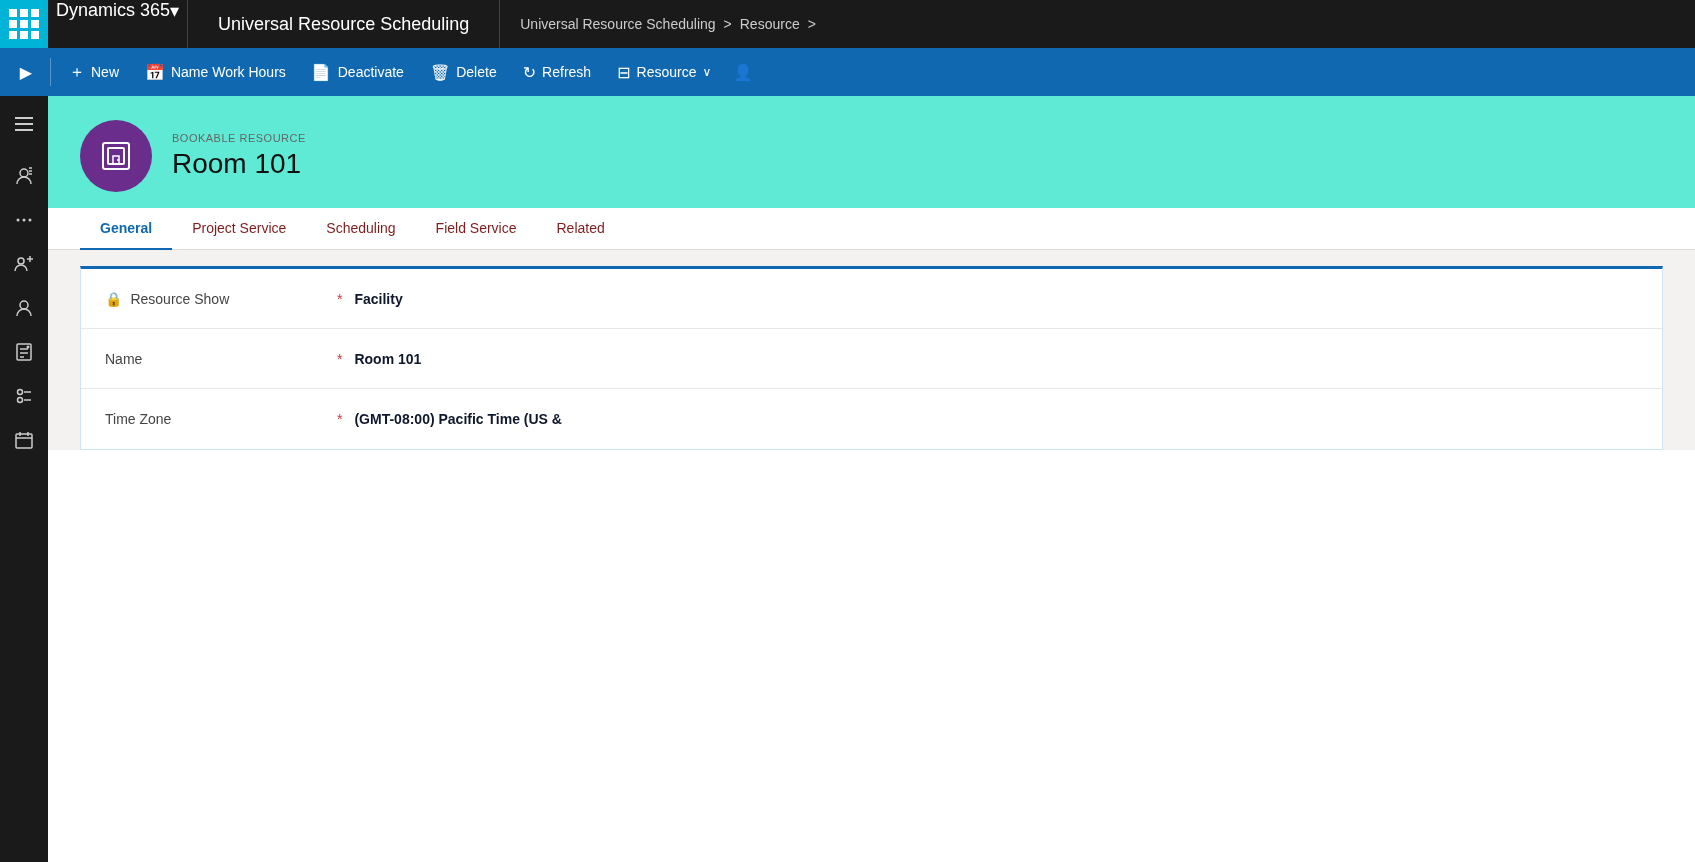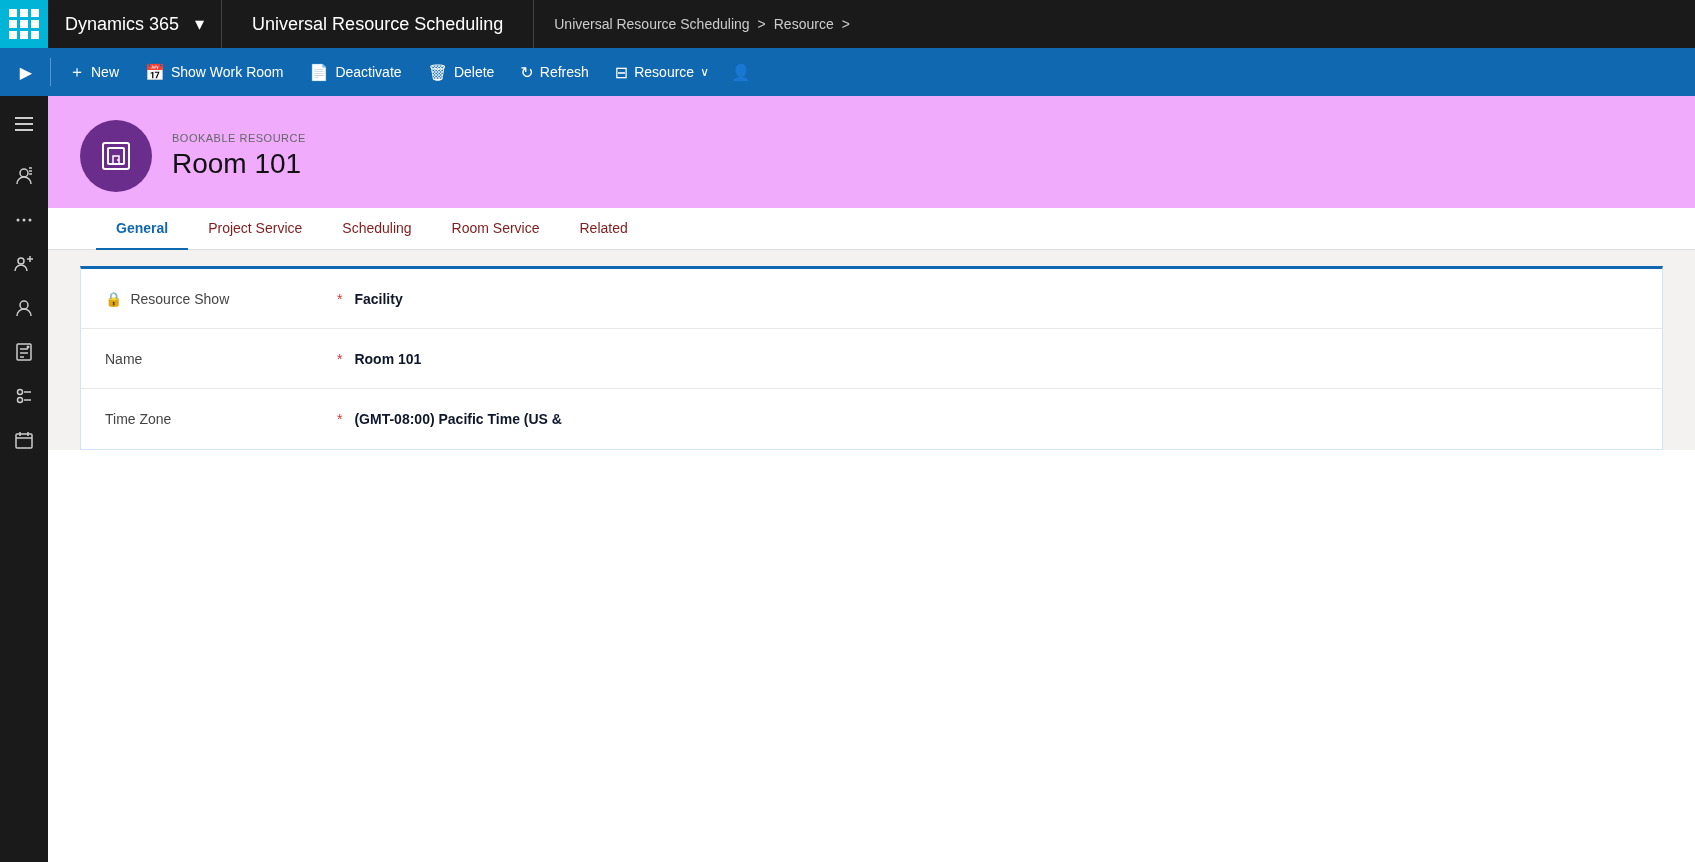--- a/index.html
+++ b/index.html
@@ -26,27 +26,27 @@
       gap: 3px;
     }
     .apps-grid span {
       display: block;
       width: 8px;
       height: 8px;
       background: white;
     }
     .top-nav-dynamics {
       display: flex;
-      align-items: center;
-      padding: 0 17px;
+      align-items: flex-start;
+      padding: 0 8px;
       color: white;
       font-size: 18px;
       font-weight: 300;
       border-right: 1px solid #444;
-      gap: 16px;
+      gap: 0;
       cursor: pointer;
     }
     .top-nav-urs {
       display: flex;
       align-items: center;
       padding: 0 30px;
       color: white;
       font-size: 18px;
       font-weight: 300;
       border-right: 1px solid #444;
@@ -150,21 +150,21 @@
       background: white;
       overflow-y: auto;
     }
 
     
     .record-header {
       display: flex;
       align-items: center;
       padding: 24px 32px 16px 32px;
       gap: 20px;
-      background: #f0abfc;
+      background: #5eead4;
     }
     .record-avatar {
       width: 72px;
       height: 72px;
       border-radius: 50%;
       background: #6b2d8b;
       display: flex;
       align-items: center;
       justify-content: center;
       flex-shrink: 0;
@@ -182,21 +182,21 @@
       margin-bottom: 4px;
     }
     .record-name {
       font-size: 28px;
       font-weight: 300;
       color: #111;
     }
 
     
     .tabs-container {
-      padding: 0 48px;
+      padding: 0 32px;
       border-bottom: 1px solid #ddd;
       display: flex;
       gap: 0;
       background: white;
     }
     .tab {
       padding: 12px 20px;
       font-size: 14px;
       color: #7f1d1d;
       cursor: pointer;
@@ -286,21 +286,21 @@
   <div class="cmd-icon-btn">
     <span>▶</span>
   </div>
   <div class="cmd-sep"></div>
   <div class="cmd-btn">
     <span class="icon">＋</span>
     <span>New</span>
   </div>
   <div class="cmd-btn">
     <span class="icon">📅</span>
-    <span>Show Work Room</span>
+    <span>Name Work Hours</span>
   </div>
   <div class="cmd-btn">
     <span class="icon">📄</span>
     <span>Deactivate</span>
   </div>
   <div class="cmd-btn">
     <span class="icon">🗑</span>
     <span>Delete</span>
   </div>
   <div class="cmd-btn">
@@ -402,21 +402,21 @@
       <div class="tab active">
         <span>General</span>
       </div>
       <div class="tab">
         <span>Project Service</span>
       </div>
       <div class="tab">
         <span>Scheduling</span>
       </div>
       <div class="tab">
-        <span>Room Service</span>
+        <span>Field Service</span>
       </div>
       <div class="tab">
         <span>Related</span>
       </div>
     </div>
 
     <div style="padding: 16px 0 0 0; background: #f3f2f1;">
       <div class="form-section">
 
         <div class="form-row">

